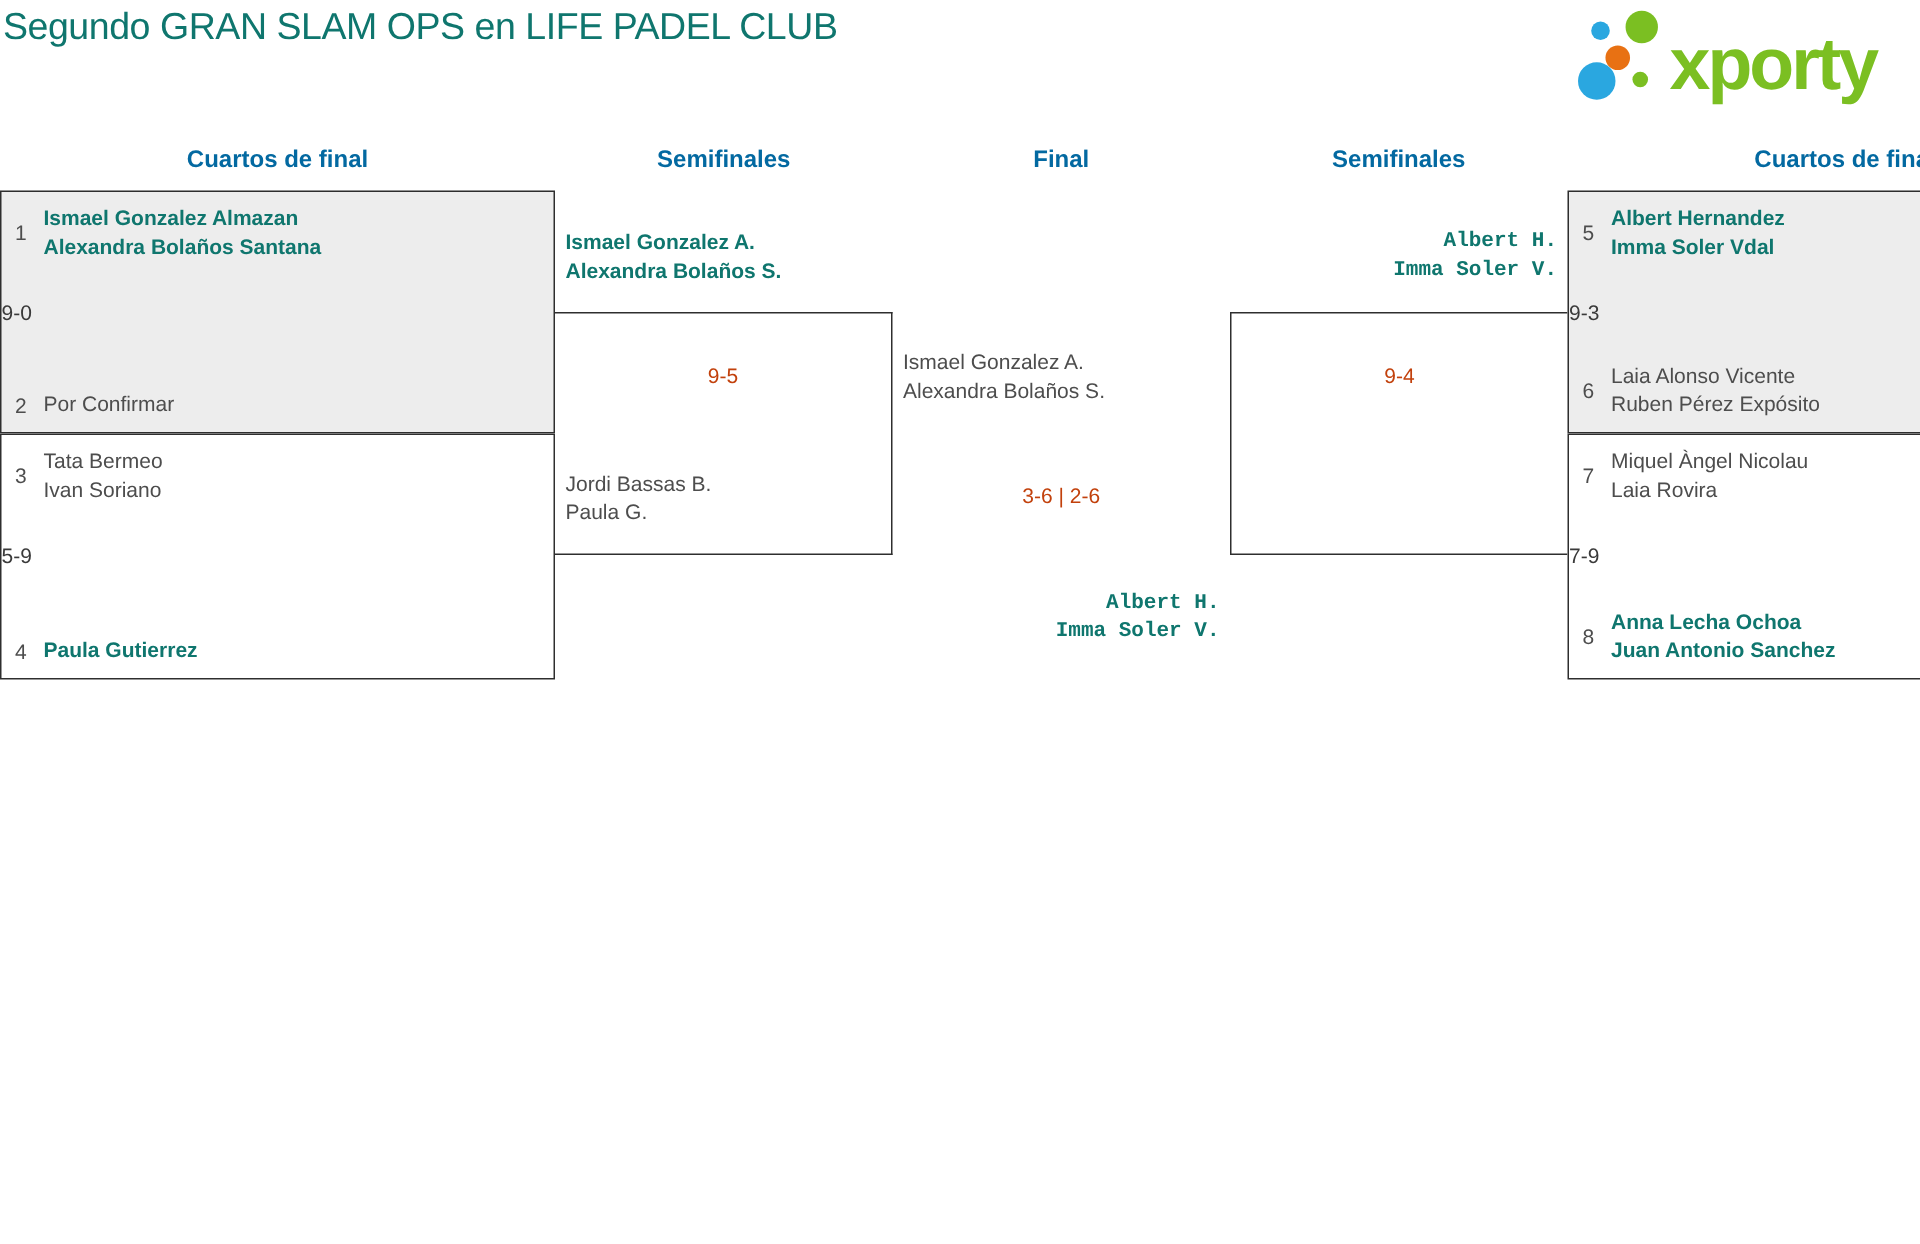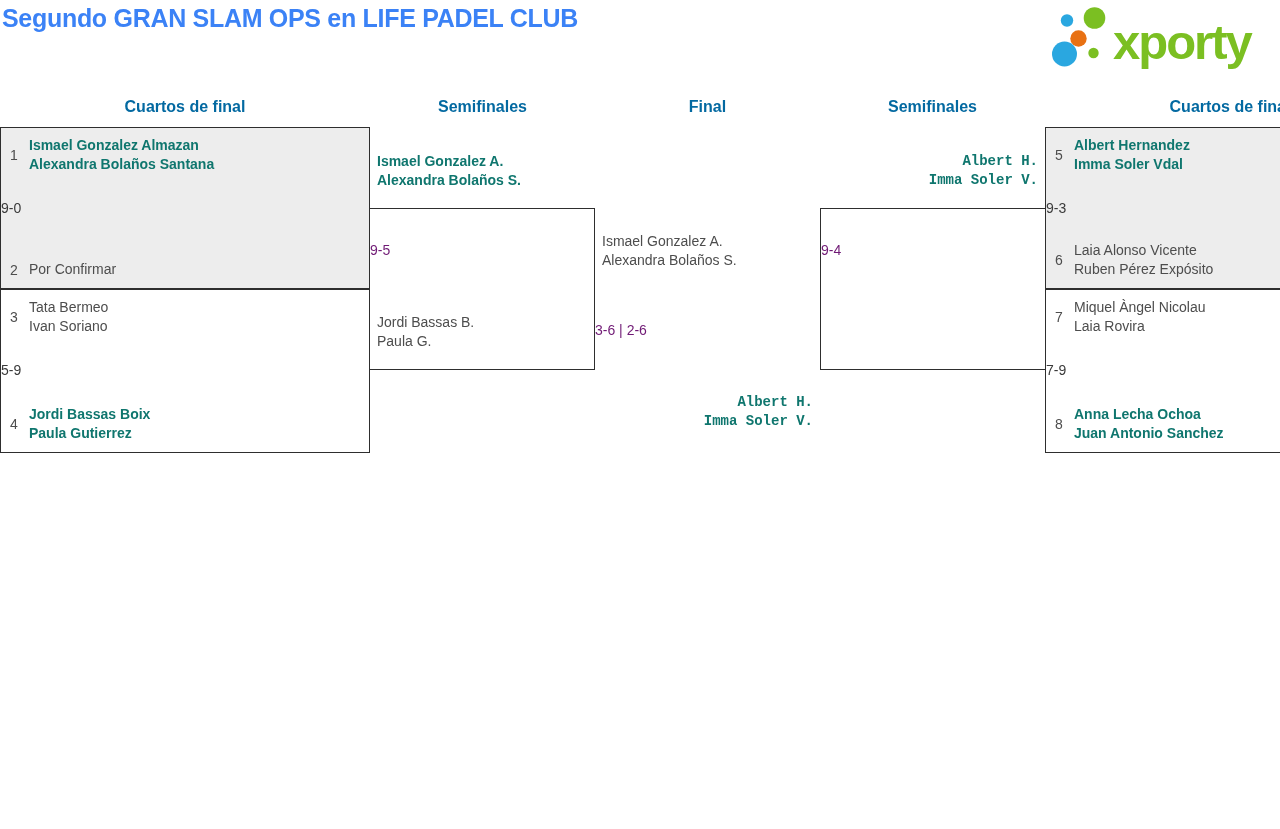--- a/index.html
+++ b/index.html
@@ -2,21 +2,21 @@
 <html><head>
 <meta charset="utf-8">
 <style>
   * { margin:0; padding:0; box-sizing:border-box; }
   html,body { background:#fff; }
   body { font-family:"Liberation Sans", sans-serif; }
   .page { position:relative; width:1280px; height:829px; overflow:hidden; background:#fff; }
 
   
   .title { position:absolute; left:2px; top:2px; font-size:25px; line-height:33px;
-           font-weight:700; color:#3b82f6; letter-spacing:-0.3px; }
+           font-weight:400; color:#0f766e; letter-spacing:-0.3px; }
   .logo { position:absolute; left:1045px; top:0; }
 
   
   .round-h { position:absolute; top:98px; text-align:center; font-size:16px;
              font-weight:600; color:#0369a1; }
   #rh1 { left:0;      width:370px; }
   #rh2 { left:370px;  width:225px; }
   #rh3 { left:595px;  width:225px; }
   #rh4 { left:820px;  width:225px; }
   #rh5 { left:1045px; width:370px; }
@@ -38,22 +38,22 @@
   .trow.tt { top:8px; }
   .trow.tb { bottom:9px; }
   .seed { width:19px; font-size:14px; color:#4d4d4d; flex-shrink:0; }
   .tname { flex:1; font-size:14px; line-height:19px; }
   .mscore { position:absolute; left:0; right:0; top:72px; text-align:left;
             font-size:14px; color:#3a3a3a; }
 
   
   .above  { position:absolute; top:-57px; left:7px; right:7px; font-size:14px; line-height:19px; }
   .below  { position:absolute; top:104px; left:7px; right:7px; font-size:14px; line-height:19px; }
-  .cscore { position:absolute; left:0; right:0; top:33px; 
-            font-size:14px; color:#701a75; }
+  .cscore { position:absolute; left:0; right:0; top:33px; text-align:center;
+            font-size:14px; color:#c2410c; }
 
   .w { font-weight:700; color:#0f766e; }   
   .l { font-weight:400; color:#4d4d4d; }   
   .ta-r { text-align:right;font-family:Liberation Mono, monospace; }
 </style>
 </head>
 <body>
 
 <div class="page">
 
@@ -99,21 +99,20 @@
       <span class="seed">3</span>
       <div class="tname l">
         <div>Tata Bermeo</div>
         <div>Ivan Soriano</div>
       </div>
     </div>
     <div class="mscore">5-9</div>
     <div class="trow tb">
       <span class="seed">4</span>
       <div class="tname w">
-        <div>Jordi Bassas Boix</div>
         <div>Paula Gutierrez</div>
       </div>
     </div>
   </div>
 
   <div id="sf-l" class="match">
     <div class="above w">
       <div>Ismael Gonzalez A.</div>
       <div>Alexandra Bolaños S.</div>
     </div>

